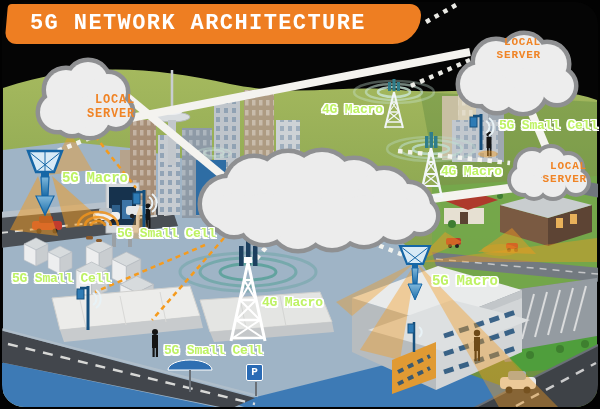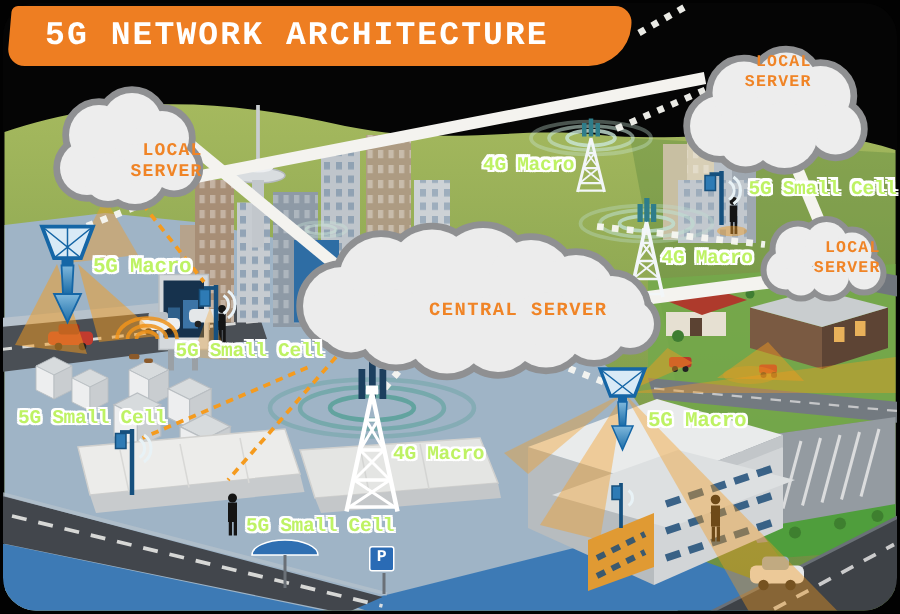--- a/index.html
+++ b/index.html
@@ -458,23 +458,20 @@
   <span>SERVER</span>
 </div>
 <div class="cloudlab" style="left:461px;top:36px;width:80px;font-size:11px;">
   <span>LOCAL</span><br>
   <span>SERVER</span>
 </div>
 <div class="cloudlab" style="left:507px;top:160px;width:80px;font-size:11px;">
   <span>LOCAL</span><br>
   <span>SERVER</span>
 </div>
-<div class="cloudlab" style="left:205px;top:200px;width:200px;font-size:12.5px;letter-spacing:1px;">
-  <span>CENTRAL SERVER</span>
-</div>
 
 <div class="nlabel" style="left:62px;top:170px;font-size:14px;">5G Macro</div>
 <div class="nlabel" style="left:117px;top:226px;font-size:13px;">5G Small Cell</div>
 <div class="nlabel" style="left:12px;top:271px;font-size:13px;">5G Small Cell</div>
 <div class="nlabel" style="left:164px;top:343px;font-size:13px;">5G Small Cell</div>
 <div class="nlabel" style="left:262px;top:295px;font-size:13px;">4G Macro</div>
 <div class="nlabel" style="left:322px;top:102px;font-size:13px;">4G Macro</div>
 <div class="nlabel" style="left:441px;top:164px;font-size:13px;">4G Macro</div>
 <div class="nlabel" style="left:499px;top:118px;font-size:13px;">5G Small Cell</div>
 <div class="nlabel" style="left:432px;top:273px;font-size:14px;">5G Macro</div>

